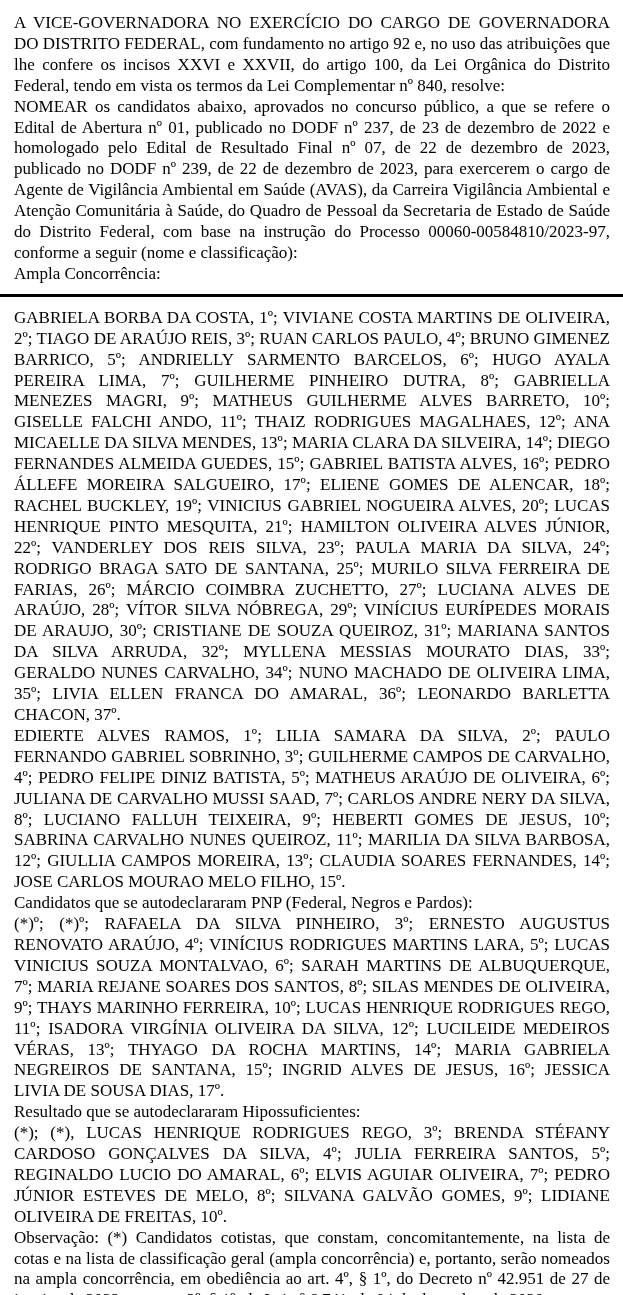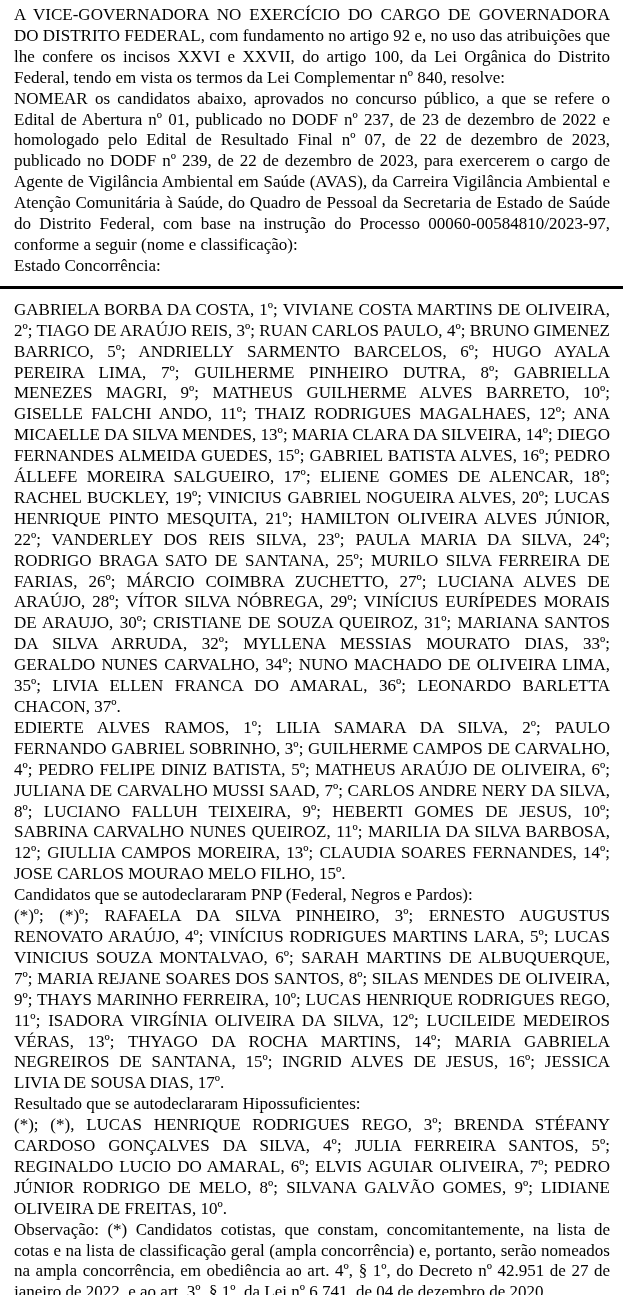--- a/index.html
+++ b/index.html
@@ -4,21 +4,21 @@
 <style>
   html, body {
     margin: 0;
     padding: 0;
     background: #ffffff;
   }
   .doc {
     box-sizing: border-box;
     width: 623px;
     height: 1295px;
-    padding: 5px 13px 0 14px;
+    padding: 13px 13px 0 14px;
     background: #ffffff;
     color: #000000;
     font-family: "Liberation Serif", "DejaVu Serif", serif;
     font-size: 17px;
     line-height: 20.9px;
     overflow: hidden;
   }
   .doc p {
     margin: 0;
     text-align: justify;
@@ -29,29 +29,29 @@
     background: #000000;
     margin: 9px -13px 11px -14px;
   }
 </style>
 </head>
 <body>
 
 <div class="doc">
   <p>A VICE-GOVERNADORA NO EXERCÍCIO DO CARGO DE GOVERNADORA DO DISTRITO FEDERAL, com fundamento no artigo 92 e, no uso das atribuições que lhe confere os incisos XXVI e XXVII, do artigo 100, da Lei Orgânica do Distrito Federal, tendo em vista os termos da Lei Complementar nº 840, resolve:</p>
   <p>NOMEAR os candidatos abaixo, aprovados no concurso público, a que se refere o Edital de Abertura nº 01, publicado no DODF nº 237, de 23 de dezembro de 2022 e homologado pelo Edital de Resultado Final nº 07, de 22 de dezembro de 2023, publicado no DODF nº 239, de 22 de dezembro de 2023, para exercerem o cargo de Agente de Vigilância Ambiental em Saúde (AVAS), da Carreira Vigilância Ambiental e Atenção Comunitária à Saúde, do Quadro de Pessoal da Secretaria de Estado de Saúde do Distrito Federal, com base na instrução do Processo 00060-00584810/2023-97, conforme a seguir (nome e classificação):</p>
-  <p>Estado Concorrência:</p>
+  <p>Ampla Concorrência:</p>
 
   <div class="rule"></div>
 
   <p>GABRIELA BORBA DA COSTA, 1º; VIVIANE COSTA MARTINS DE OLIVEIRA, 2º; TIAGO DE ARAÚJO REIS, 3º; RUAN CARLOS PAULO, 4º; BRUNO GIMENEZ BARRICO, 5º; ANDRIELLY SARMENTO BARCELOS, 6º; HUGO AYALA PEREIRA LIMA, 7º; GUILHERME PINHEIRO DUTRA, 8º; GABRIELLA MENEZES MAGRI, 9º; MATHEUS GUILHERME ALVES BARRETO, 10º; GISELLE FALCHI ANDO, 11º; THAIZ RODRIGUES MAGALHAES, 12º; ANA MICAELLE DA SILVA MENDES, 13º; MARIA CLARA DA SILVEIRA, 14º; DIEGO FERNANDES ALMEIDA GUEDES, 15º; GABRIEL BATISTA ALVES, 16º; PEDRO ÁLLEFE MOREIRA SALGUEIRO, 17º; ELIENE GOMES DE ALENCAR, 18º; RACHEL BUCKLEY, 19º; VINICIUS GABRIEL NOGUEIRA ALVES, 20º; LUCAS HENRIQUE PINTO MESQUITA, 21º; HAMILTON OLIVEIRA ALVES JÚNIOR, 22º; VANDERLEY DOS REIS SILVA, 23º; PAULA MARIA DA SILVA, 24º; RODRIGO BRAGA SATO DE SANTANA, 25º; MURILO SILVA FERREIRA DE FARIAS, 26º; MÁRCIO COIMBRA ZUCHETTO, 27º; LUCIANA ALVES DE ARAÚJO, 28º; VÍTOR SILVA NÓBREGA, 29º; VINÍCIUS EURÍPEDES MORAIS DE ARAUJO, 30º; CRISTIANE DE SOUZA QUEIROZ, 31º; MARIANA SANTOS DA SILVA ARRUDA, 32º; MYLLENA MESSIAS MOURATO DIAS, 33º; GERALDO NUNES CARVALHO, 34º; NUNO MACHADO DE OLIVEIRA LIMA, 35º; LIVIA ELLEN FRANCA DO AMARAL, 36º; LEONARDO BARLETTA CHACON, 37º.</p>
 
   <p>EDIERTE ALVES RAMOS, 1º; LILIA SAMARA DA SILVA, 2º; PAULO FERNANDO GABRIEL SOBRINHO, 3º; GUILHERME CAMPOS DE CARVALHO, 4º; PEDRO FELIPE DINIZ BATISTA, 5º; MATHEUS ARAÚJO DE OLIVEIRA, 6º; JULIANA DE CARVALHO MUSSI SAAD, 7º; CARLOS ANDRE NERY DA SILVA, 8º; LUCIANO FALLUH TEIXEIRA, 9º; HEBERTI GOMES DE JESUS, 10º; SABRINA CARVALHO NUNES QUEIROZ, 11º; MARILIA DA SILVA BARBOSA, 12º; GIULLIA CAMPOS MOREIRA, 13º; CLAUDIA SOARES FERNANDES, 14º; JOSE CARLOS MOURAO MELO FILHO, 15º.</p>
 
   <p>Candidatos que se autodeclararam PNP (Federal, Negros e Pardos):</p>
   <p>(*)º; (*)º; RAFAELA DA SILVA PINHEIRO, 3º; ERNESTO AUGUSTUS RENOVATO ARAÚJO, 4º; VINÍCIUS RODRIGUES MARTINS LARA, 5º; LUCAS VINICIUS SOUZA MONTALVAO, 6º; SARAH MARTINS DE ALBUQUERQUE, 7º; MARIA REJANE SOARES DOS SANTOS, 8º; SILAS MENDES DE OLIVEIRA, 9º; THAYS MARINHO FERREIRA, 10º; LUCAS HENRIQUE RODRIGUES REGO, 11º; ISADORA VIRGÍNIA OLIVEIRA DA SILVA, 12º; LUCILEIDE MEDEIROS VÉRAS, 13º; THYAGO DA ROCHA MARTINS, 14º; MARIA GABRIELA NEGREIROS DE SANTANA, 15º; INGRID ALVES DE JESUS, 16º; JESSICA LIVIA DE SOUSA DIAS, 17º.</p>
 
   <p>Resultado que se autodeclararam Hipossuficientes:</p>
-  <p>(*); (*), LUCAS HENRIQUE RODRIGUES REGO, 3º; BRENDA STÉFANY CARDOSO GONÇALVES DA SILVA, 4º; JULIA FERREIRA SANTOS, 5º; REGINALDO LUCIO DO AMARAL, 6º; ELVIS AGUIAR OLIVEIRA, 7º; PEDRO JÚNIOR RODRIGO DE MELO, 8º; SILVANA GALVÃO GOMES, 9º; LIDIANE OLIVEIRA DE FREITAS, 10º.</p>
+  <p>(*); (*), LUCAS HENRIQUE RODRIGUES REGO, 3º; BRENDA STÉFANY CARDOSO GONÇALVES DA SILVA, 4º; JULIA FERREIRA SANTOS, 5º; REGINALDO LUCIO DO AMARAL, 6º; ELVIS AGUIAR OLIVEIRA, 7º; PEDRO JÚNIOR ESTEVES DE MELO, 8º; SILVANA GALVÃO GOMES, 9º; LIDIANE OLIVEIRA DE FREITAS, 10º.</p>
 
   <p>Observação: (*) Candidatos cotistas, que constam, concomitantemente, na lista de cotas e na lista de classificação geral (ampla concorrência) e, portanto, serão nomeados na ampla concorrência, em obediência ao art. 4º, § 1º, do Decreto nº 42.951 de 27 de janeiro de 2022, e ao art. 3º, § 1º, da Lei nº 6.741, de 04 de dezembro de 2020.</p>
 
 </div>
 
 </body></html>

